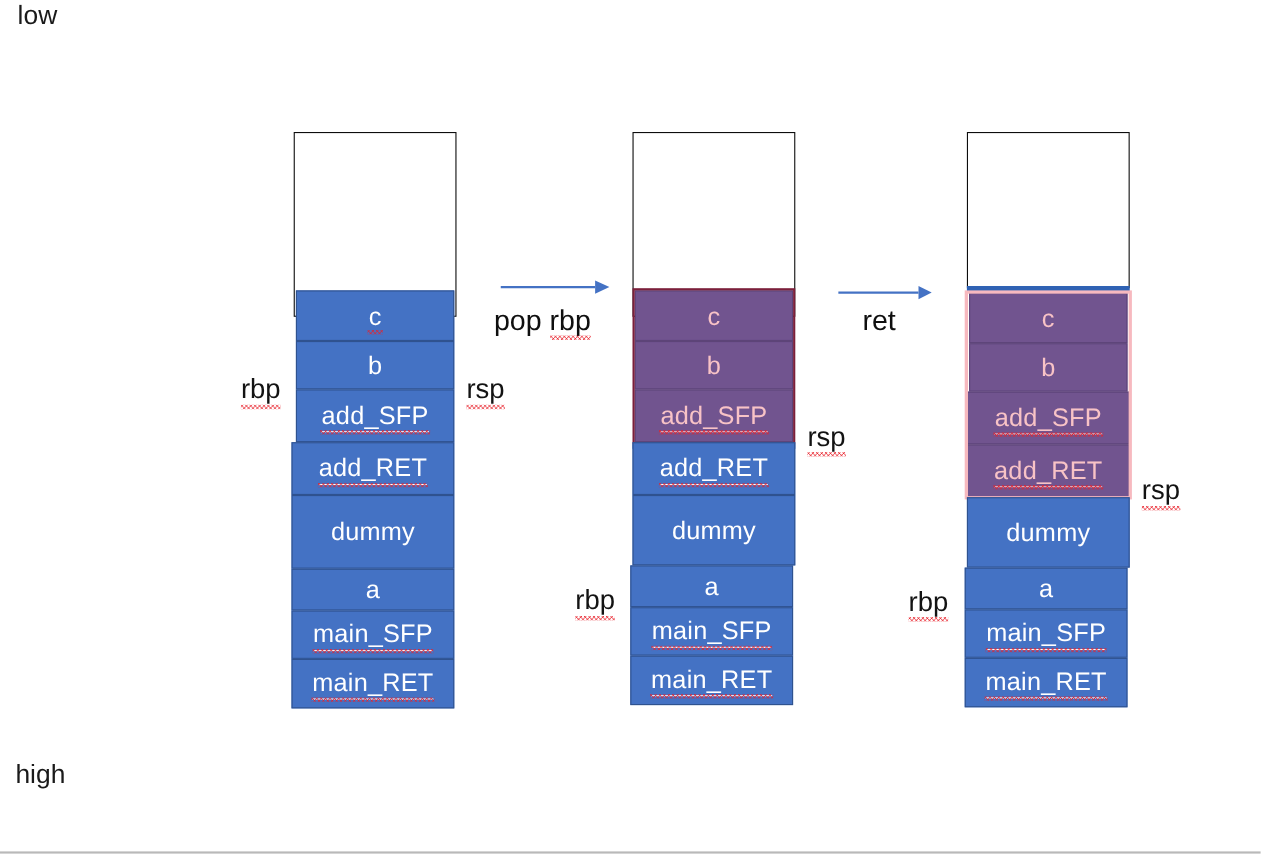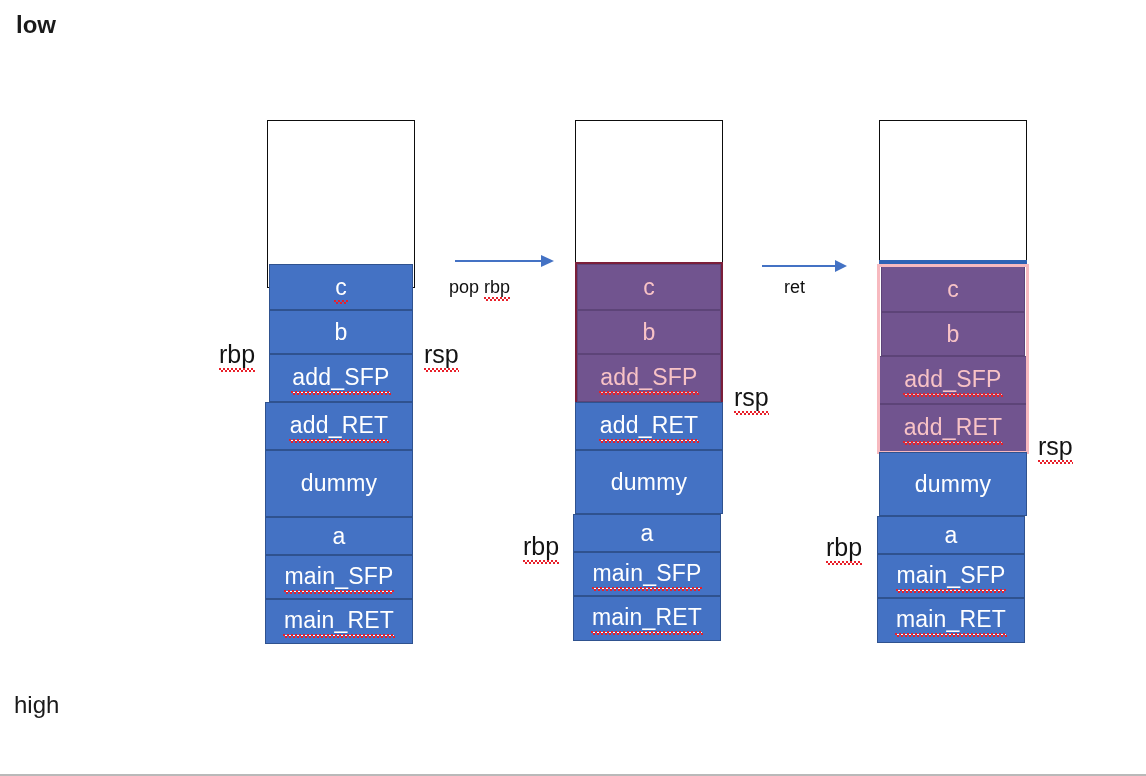--- a/index.html
+++ b/index.html
@@ -22,21 +22,21 @@
   }
   
   .corner-label {
     position: absolute;
     font-size: 24px;
     color: #1a1a1a;
     font-family: "Liberation Sans", sans-serif;
     line-height: 1;
     white-space: nowrap;
   }
-  #label-low  { left: 16px; top: 13px; font-weight: bold; }
+  #label-low  { left: 16px; top: 3px; }
   #label-high { left: 14px; top: 693px; }
 
   
   .bottom-rule {
     position: absolute;
     left: 0;
     top: 774px;
     width: 1146px;
     height: 2px;
     background: #b9b9b9;
@@ -138,21 +138,21 @@
       linear-gradient(-45deg, transparent 42%, #e8202a 42%, #e8202a 58%, transparent 58%);
     background-size: 4px 4px;
     background-repeat: repeat-x;
     background-position: 0 0, 2px 0;
   }
 
   
   .arrow-wrap { position: absolute; }
   .arrow-caption {
     position: absolute;
-    font-size: 18px;
+    font-size: 26px;
     color: #0f0f0f;
     white-space: nowrap;
     line-height: 1;
     font-family: "Liberation Sans", sans-serif;
   }
   .arrow-caption .sq { position: relative; display: inline-block; }
   .arrow-caption .sq::after {
     content: "";
     position: absolute;
     left: 0; right: 0; bottom: -5px; height: 4px;

